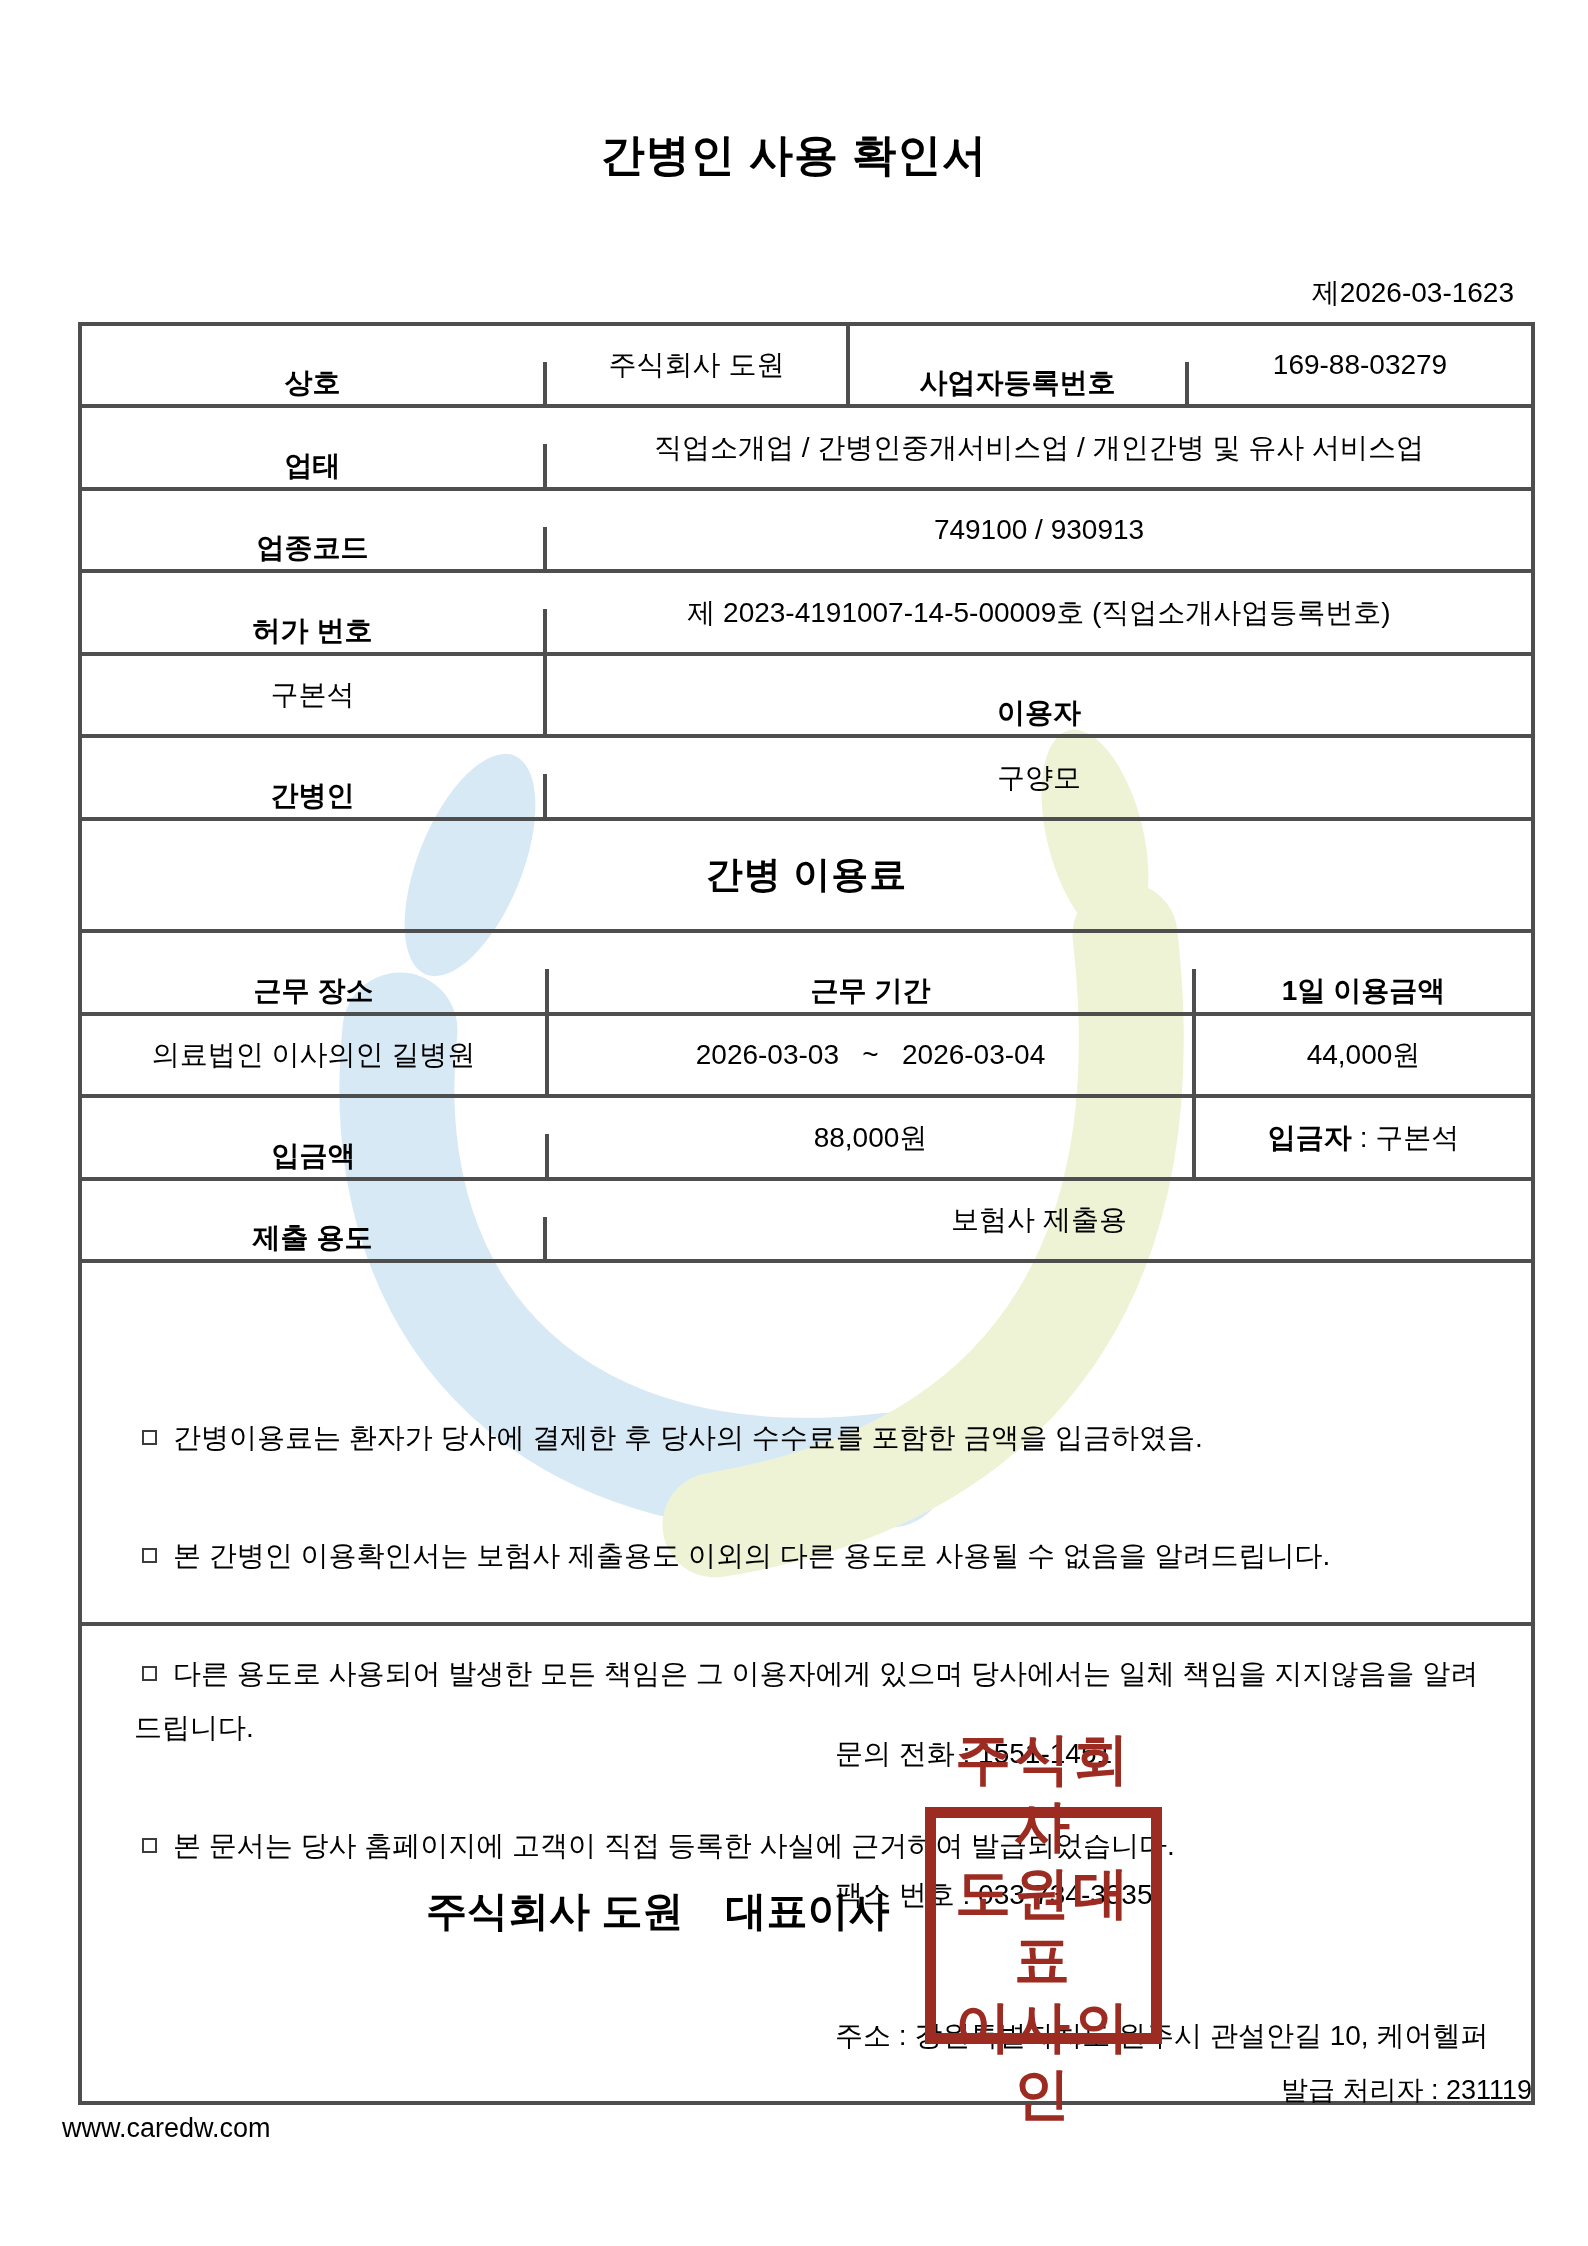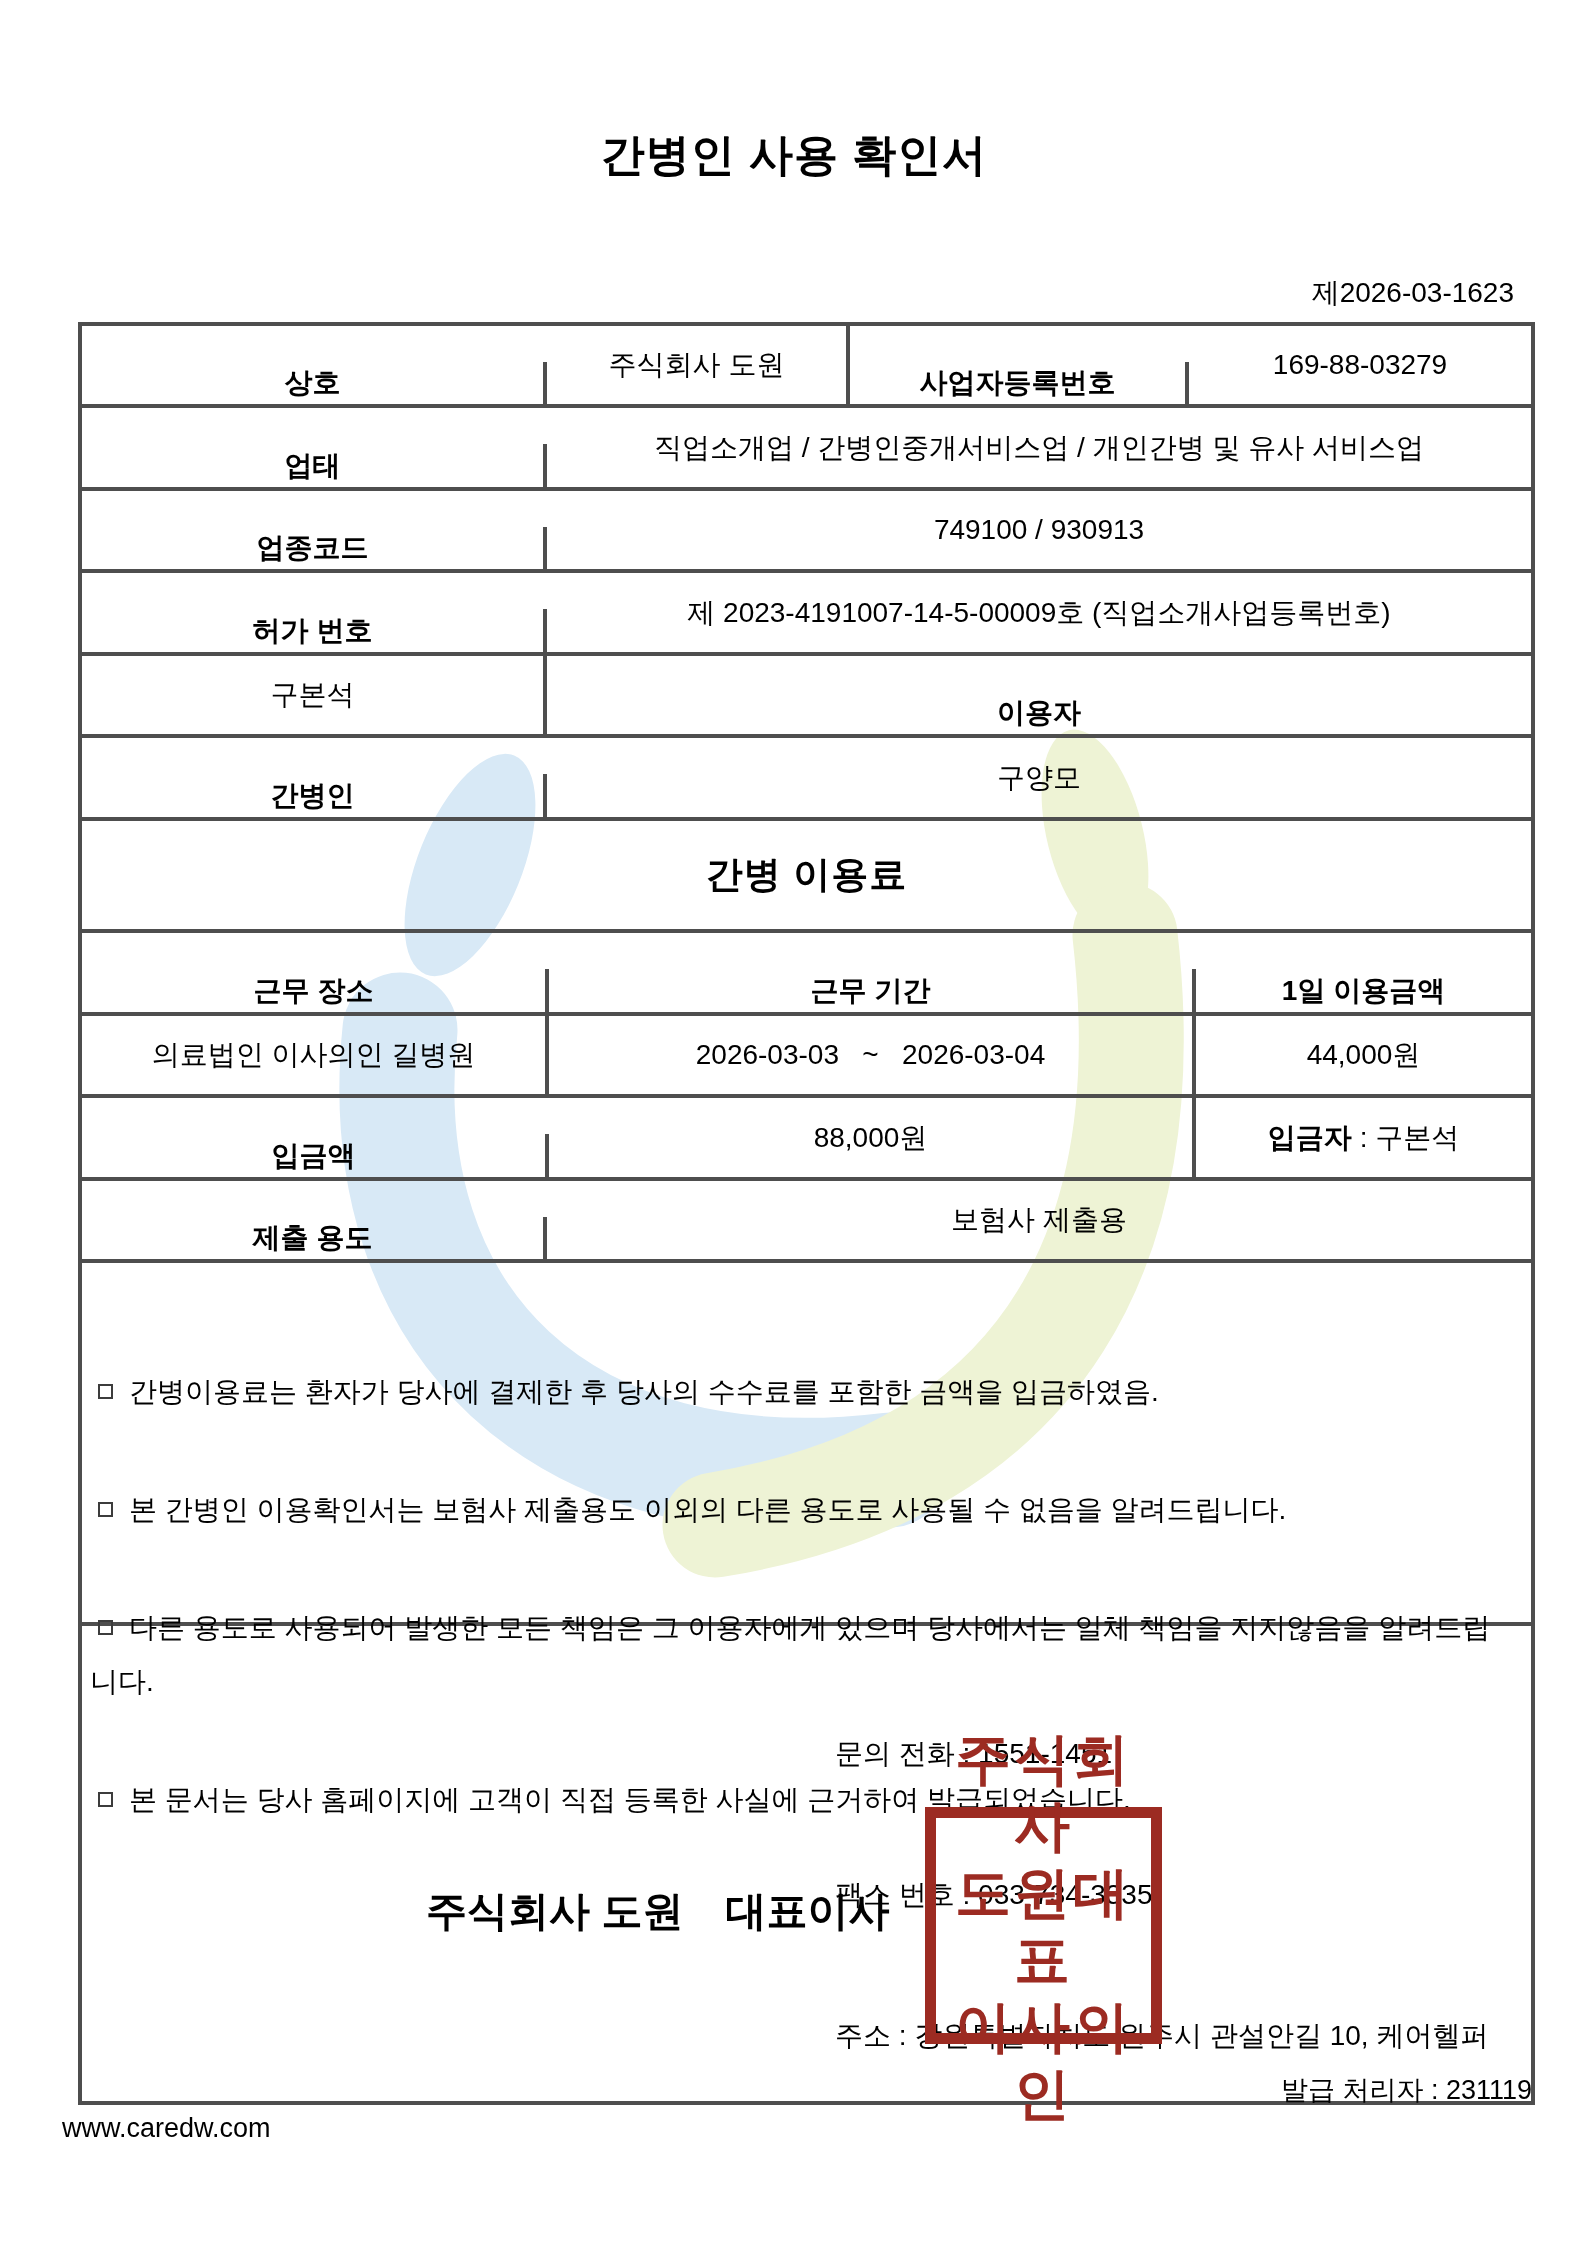--- a/index.html
+++ b/index.html
@@ -35,21 +35,21 @@
     border-right:4px solid var(--line);box-sizing:border-box;
     display:flex;align-items:center;justify-content:center;text-align:center;
     font-size:28px;padding:0 10px;white-space:pre-wrap;background:transparent;
   }
   .cell:last-child{border-right:none;}
   .cell.label{font-weight:700;margin-top:36px;}
   .section-title{font-size:37px;font-weight:700;letter-spacing:1px;}
   .depositor-label{font-weight:700;}
   .depositor-value{margin-left:8px;}
   
-  .notes-cell{display:block;text-align:left;padding:38px 30px 0 8px;}
+  .notes-cell{display:block;text-align:left;padding:84px 30px 0 8px;margin-left:44px;}
   .note-item{font-size:28px;line-height:54px;}
   .bullet{
     display:inline-block;width:11px;height:11px;border:2px solid #3c3c3c;
     margin:0 16px 5px 8px;vertical-align:middle;background:transparent;
   }
   
   .bottom-cell{display:block;position:relative;padding:16px;}
   .contact{position:absolute;left:753px;top:10px;text-align:left;font-size:28px;line-height:47px;}
   .signature{position:absolute;left:344px;top:258px;font-size:41px;font-weight:700;white-space:nowrap;}
   .sig-role{margin-left:42px;}

